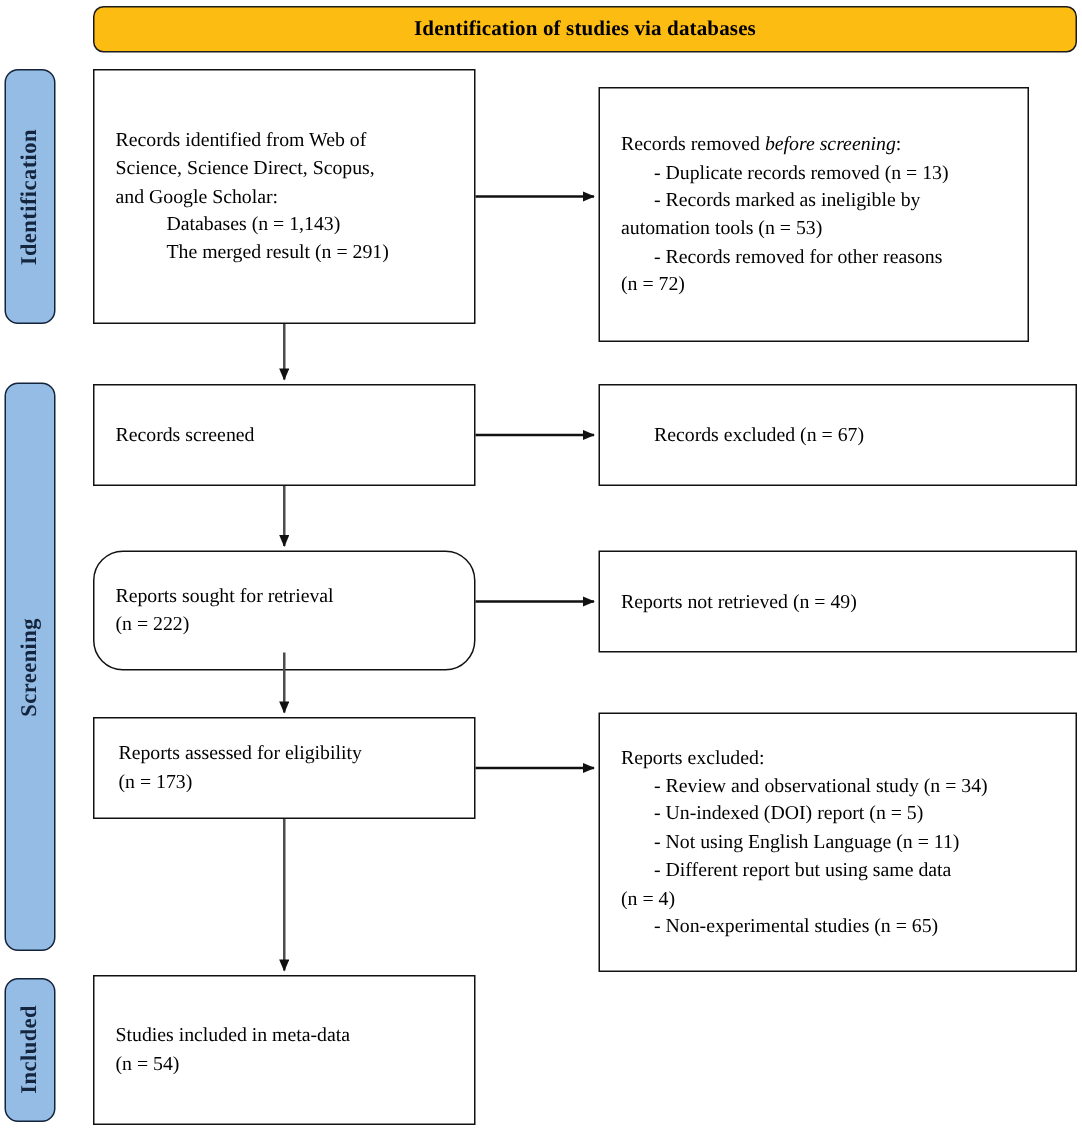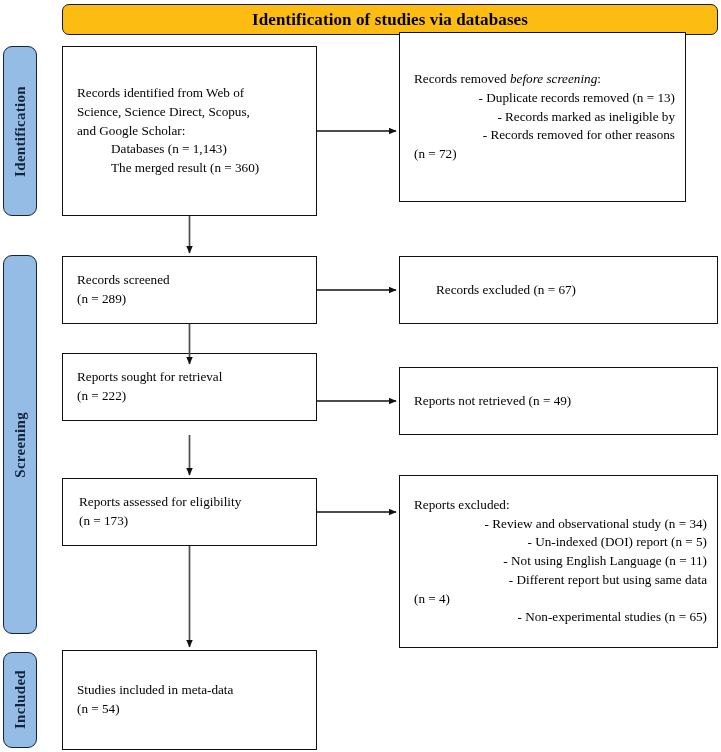--- a/index.html
+++ b/index.html
@@ -29,21 +29,21 @@
     height: 31px;
     background: #FDBC11;
     border: 1.5px solid #1a1a1a;
     border-radius: 7px;
     box-sizing: border-box;
     display: flex;
     align-items: center;
     justify-content: center;
     font-family: "Liberation Serif", "DejaVu Serif", serif;
     font-weight: bold;
-    font-size: 17px;
+    font-size: 14px;
     letter-spacing: 0.1px;
     color: #000000;
   }
 
   
   .stage-label {
     position: absolute;
     left: 3px;
     width: 34px;
     background: #95BCE5;
@@ -80,33 +80,33 @@
     padding: 6px 10px 6px 14px;
   }
   .box .box-text {
     font-family: "Liberation Serif", "DejaVu Serif", serif;
     font-size: 13.2px;
     line-height: 1.42;
     color: #000000;
     width: 100%;
   }
   .box .box-text .ind1 { display: block; padding-left: 34px; }
-  .box .box-text .ind2 { display: block; padding-left: 22px; text-align: right; }
+  .box .box-text .ind2 { display: block; padding-left: 22px; }
   .box .box-text .flat { display: block; }
   .box .box-text i { font-style: italic; }
 
   
   .box-identified   { left: 62px;  top: 46px;  width: 255px; height: 170px; }
   .box-screened     { left: 62px;  top: 256px; width: 255px; height: 68px;  }
-  .box-sought       { left: 62px;  top: 353px; width: 255px; height: 68px;  }
+  .box-sought       { left: 62px;  top: 367px; width: 255px; height: 80px; border-radius: 20px;  }
   .box-assessed     { left: 62px;  top: 478px; width: 255px; height: 68px; padding-left: 16px;  }
   .box-included     { left: 62px;  top: 650px; width: 255px; height: 100px; justify-content: center; }
 
   
-  .box-removed      { left: 399px; top: 32px;  width: 287px; height: 170px; }
+  .box-removed      { left: 399px; top: 58px;  width: 287px; height: 170px; }
   .box-excluded-rec { left: 399px; top: 256px; width: 319px; height: 68px; padding-left: 36px;  }
   .box-notretrieved { left: 399px; top: 367px; width: 319px; height: 68px; align-items: center;  }
   .box-excluded-rep { left: 399px; top: 475px; width: 319px; height: 173px; }
 
   
   .arrow-layer {
     position: absolute;
     left: 0;
     top: 0;
     width: 721px;
@@ -132,38 +132,38 @@
   <div class="stage-label stage-included">
     <span>Included</span>
   </div>
 
   <div class="box box-identified">
     <div class="box-text">
       <span class="flat">Records identified from Web of</span>
       <span class="flat">Science, Science Direct, Scopus,</span>
       <span class="flat">and Google Scholar:</span>
       <span class="ind1">Databases (n = 1,143)</span>
-      <span class="ind1">The merged result (n = 360)</span>
+      <span class="ind1">The merged result (n = 291)</span>
     </div>
   </div>
 
   <div class="box box-removed">
     <div class="box-text">
       <span class="flat"><span>Records removed </span><i>before screening</i><span>:</span></span>
       <span class="ind2">- Duplicate records removed (n = 13)</span>
       <span class="ind2">- Records marked as ineligible by</span>
+      <span class="flat">automation tools (n = 53)</span>
       <span class="ind2">- Records removed for other reasons</span>
       <span class="flat">(n = 72)</span>
     </div>
   </div>
 
   <div class="box box-screened">
     <div class="box-text">
       <span class="flat">Records screened</span>
-      <span class="flat">(n = 289)</span>
     </div>
   </div>
   <div class="box box-excluded-rec">
     <div class="box-text">
       <span class="flat">Records excluded (n = 67)</span>
     </div>
   </div>
 
   <div class="box box-sought">
     <div class="box-text">

